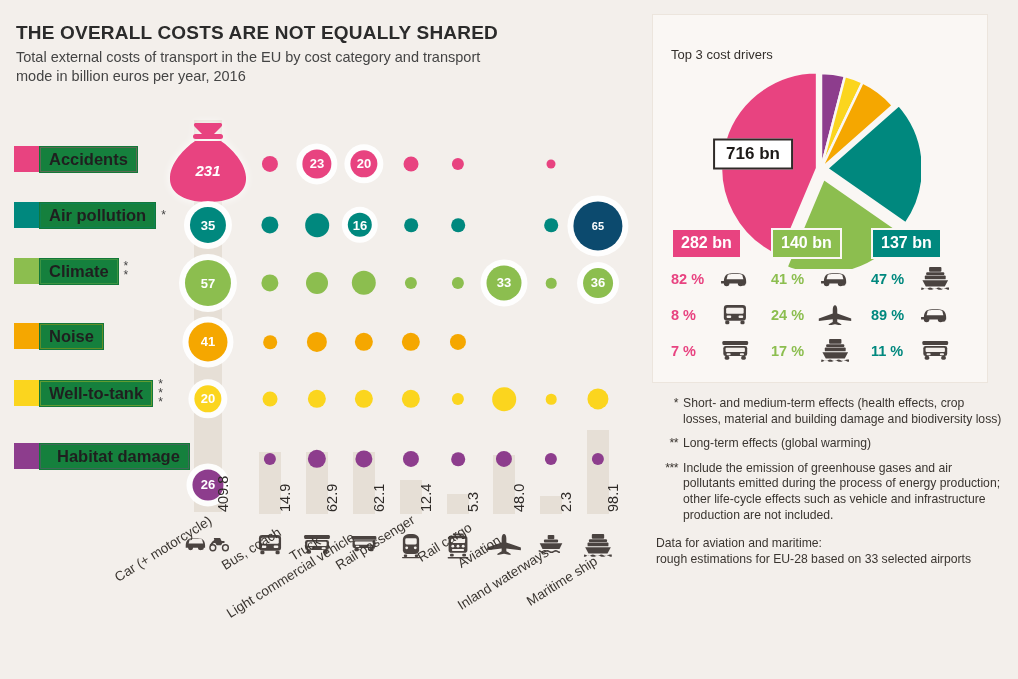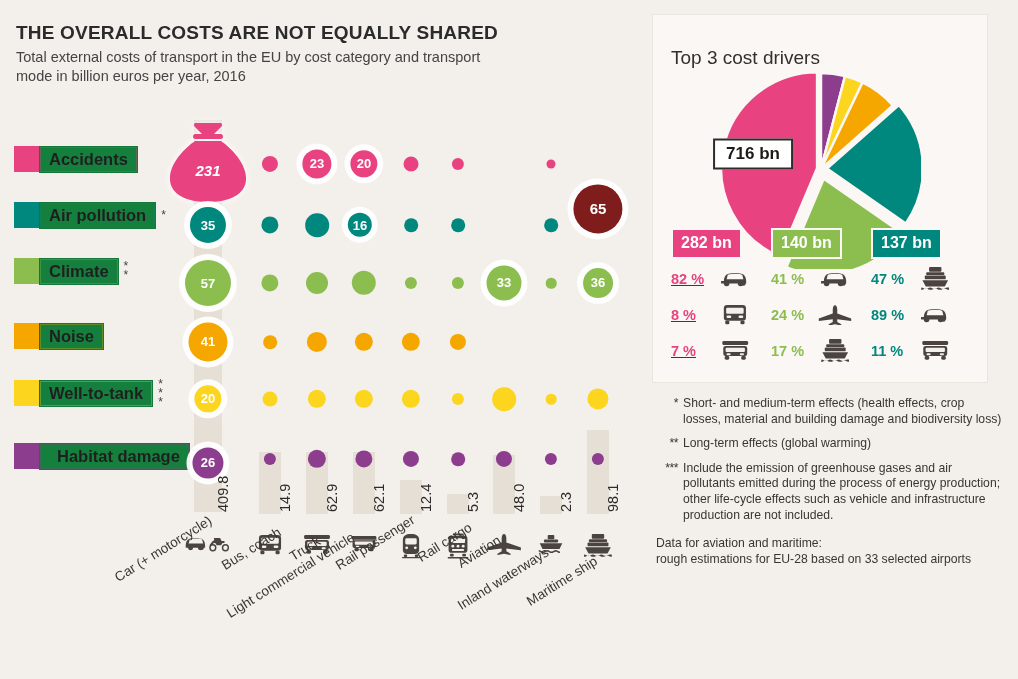--- a/index.html
+++ b/index.html
@@ -61,21 +61,21 @@
   .modelabel{
     position:absolute;font-size:13.5px;color:#3a3530;white-space:nowrap;
     transform-origin:left top;transform:rotate(-32deg);
   }
 
   
   .card{
     position:absolute;left:652px;top:14px;width:334px;height:367px;
     background:#faf7f4;border:1px solid #ece5dd;
   }
-  .card-title{position:absolute;left:18px;top:32px;font-size:19px;color:#34302c;}
+  .card-title{position:absolute;left:18px;top:32px;font-size:13px;color:#34302c;}
   .pie-wrap{position:absolute;left:68px;top:54px;width:200px;height:200px;}
   .center-badge{
     position:absolute;left:100px;top:139px;transform:translate(-50%,-50%);
     background:#ffffff;border:2px solid #2f2b28;
     font-size:17px;font-weight:bold;color:#1d1a18;
     padding:3px 11px 4px;white-space:nowrap;z-index:5;
   }
   .driver-col{position:absolute;top:213px;width:100px;}
   .driver-badge{
     color:#fff;font-size:16px;font-weight:bold;
@@ -165,21 +165,21 @@
       <div class="bubble" style="left: 411px; top: 164px; width: 14.9419px; height: 14.9419px; background: rgb(232, 67, 128); font-size: 13px;"></div>
       <div class="bubble" style="left: 458px; top: 164px; width: 12.2px; height: 12.2px; background: rgb(232, 67, 128); font-size: 13px;"></div>
       <div class="bubble" style="left: 551px; top: 164px; width: 9px; height: 9px; background: rgb(232, 67, 128); font-size: 13px;"></div>
       <div class="bubble haloed" style="left: 208px; top: 225px; width: 36.0881px; height: 36.0881px; background: rgb(0, 136, 126); font-size: 13px;">35</div>
       <div class="bubble" style="left: 270px; top: 225px; width: 17.2534px; height: 17.2534px; background: rgb(0, 136, 126); font-size: 13px;"></div>
       <div class="bubble" style="left: 317px; top: 225px; width: 23.6252px; height: 23.6252px; background: rgb(0, 136, 126); font-size: 13px;"></div>
       <div class="bubble haloed" style="left: 360px; top: 225px; width: 24.4px; height: 24.4px; background: rgb(0, 136, 126); font-size: 13px;">16</div>
       <div class="bubble" style="left: 411px; top: 225px; width: 13.64px; height: 13.64px; background: rgb(0, 136, 126); font-size: 13px;"></div>
       <div class="bubble" style="left: 458px; top: 225px; width: 13.64px; height: 13.64px; background: rgb(0, 136, 126); font-size: 13px;"></div>
       <div class="bubble" style="left: 551px; top: 225px; width: 13.64px; height: 13.64px; background: rgb(0, 136, 126); font-size: 13px;"></div>
-      <div class="bubble haloed" style="left: 598px; top: 209px; width: 49.1798px; height: 49.1798px; background: #7f1d1d; font-size: 15px;">65</div>
+      <div class="bubble haloed" style="left: 598px; top: 226px; width: 49.1798px; height: 49.1798px; background: #0c4a6e; font-size: 11px;">65</div>
       <div class="bubble haloed" style="left: 208px; top: 283px; width: 46.054px; height: 46.054px; background: rgb(140, 190, 79); font-size: 13px;">57</div>
       <div class="bubble" style="left: 270px; top: 283px; width: 17.2534px; height: 17.2534px; background: rgb(140, 190, 79); font-size: 13px;"></div>
       <div class="bubble" style="left: 317px; top: 283px; width: 21.9939px; height: 21.9939px; background: rgb(140, 190, 79); font-size: 13px;"></div>
       <div class="bubble" style="left: 364px; top: 283px; width: 24.4px; height: 24.4px; background: rgb(140, 190, 79); font-size: 13px;"></div>
       <div class="bubble" style="left: 411px; top: 283px; width: 12.2px; height: 12.2px; background: rgb(140, 190, 79); font-size: 13px;"></div>
       <div class="bubble" style="left: 458px; top: 283px; width: 12.2px; height: 12.2px; background: rgb(140, 190, 79); font-size: 13px;"></div>
       <div class="bubble haloed" style="left: 504px; top: 283px; width: 35.0418px; height: 35.0418px; background: rgb(140, 190, 79); font-size: 13px;">33</div>
       <div class="bubble" style="left: 551px; top: 283px; width: 10.5655px; height: 10.5655px; background: rgb(140, 190, 79); font-size: 13px;"></div>
       <div class="bubble haloed" style="left: 598px; top: 283px; width: 29.8838px; height: 29.8838px; background: rgb(140, 190, 79); font-size: 13px;">36</div>
       <div class="bubble haloed" style="left: 208px; top: 342px; width: 39.0591px; height: 39.0591px; background: rgb(245, 167, 0); font-size: 13px;">41</div>
@@ -190,21 +190,21 @@
       <div class="bubble" style="left: 458px; top: 342px; width: 16.1391px; height: 16.1391px; background: rgb(245, 167, 0); font-size: 13px;"></div>
       <div class="bubble haloed" style="left: 208px; top: 399px; width: 27.28px; height: 27.28px; background: rgb(251, 213, 30); font-size: 13px;">20</div>
       <div class="bubble" style="left: 270px; top: 399px; width: 14.9419px; height: 14.9419px; background: rgb(251, 213, 30); font-size: 13px;"></div>
       <div class="bubble" style="left: 317px; top: 399px; width: 18.3px; height: 18.3px; background: rgb(251, 213, 30); font-size: 13px;"></div>
       <div class="bubble" style="left: 364px; top: 399px; width: 18.3px; height: 18.3px; background: rgb(251, 213, 30); font-size: 13px;"></div>
       <div class="bubble" style="left: 411px; top: 399px; width: 18.3px; height: 18.3px; background: rgb(251, 213, 30); font-size: 13px;"></div>
       <div class="bubble" style="left: 458px; top: 399px; width: 12.2px; height: 12.2px; background: rgb(251, 213, 30); font-size: 13px;"></div>
       <div class="bubble" style="left: 504px; top: 399px; width: 23.6252px; height: 23.6252px; background: rgb(251, 213, 30); font-size: 13px;"></div>
       <div class="bubble" style="left: 551px; top: 399px; width: 10.5655px; height: 10.5655px; background: rgb(251, 213, 30); font-size: 13px;"></div>
       <div class="bubble" style="left: 598px; top: 399px; width: 21.131px; height: 21.131px; background: rgb(251, 213, 30); font-size: 13px;"></div>
-      <div class="bubble haloed" style="left: 208px; top: 463px; width: 31.104px; height: 31.104px; background: rgb(141, 61, 141); font-size: 13px;">26</div>
+      <div class="bubble haloed" style="left: 208px; top: 485px; width: 31.104px; height: 31.104px; background: rgb(141, 61, 141); font-size: 13px;">26</div>
       <div class="bubble" style="left: 270px; top: 459px; width: 12.2px; height: 12.2px; background: rgb(141, 61, 141); font-size: 13px;"></div>
       <div class="bubble" style="left: 317px; top: 459px; width: 18.3px; height: 18.3px; background: rgb(141, 61, 141); font-size: 13px;"></div>
       <div class="bubble" style="left: 364px; top: 459px; width: 17.2534px; height: 17.2534px; background: rgb(141, 61, 141); font-size: 13px;"></div>
       <div class="bubble" style="left: 411px; top: 459px; width: 16.1391px; height: 16.1391px; background: rgb(141, 61, 141); font-size: 13px;"></div>
       <div class="bubble" style="left: 458px; top: 459px; width: 13.64px; height: 13.64px; background: rgb(141, 61, 141); font-size: 13px;"></div>
       <div class="bubble" style="left: 504px; top: 459px; width: 16.1391px; height: 16.1391px; background: rgb(141, 61, 141); font-size: 13px;"></div>
       <div class="bubble" style="left: 551px; top: 459px; width: 12.2px; height: 12.2px; background: rgb(141, 61, 141); font-size: 13px;"></div>
       <div class="bubble" style="left: 598px; top: 459px; width: 12.2px; height: 12.2px; background: rgb(141, 61, 141); font-size: 13px;"></div>
       <div class="total" style="left: 215px; top: 512px;">409.8</div>
       <div class="total" style="left: 277px; top: 512px;">14.9</div>
@@ -334,21 +334,21 @@
           <path fill="#8cbe4f" stroke="#faf7f4" stroke-width="2.5" d="M102.78337234581701 109.60483411540986 L181.58526506952416 164.4342213376044 A96 96 0 0 1 65.50728956328933 198.07230639980455 Z">
             <title>Climate 140</title>
           </path>
           <path fill="#e84380" stroke="#faf7f4" stroke-width="2.5" d="M96.07924887846309 99.20771807860642 L58.8031660959354 187.6751903630011 A96 96 0 0 1 96.07924887846308 3.207718078606419 Z">
             <title>Accidents 282</title>
           </path>
         </svg>
       </div>
     <div class="center-badge">716 bn</div>
     <div id="drivers">
-        <div class="driver-col" style="left: 18px; text-decoration: underline;"><div class="driver-badge" style="background: rgb(232, 67, 128);">282 bn</div><div class="driver-row">
+        <div class="driver-col" style="left: 18px;"><div class="driver-badge" style="background: rgb(232, 67, 128);">282 bn</div><div class="driver-row">
             <span class="driver-pct" style="color: rgb(232, 67, 128);">82 %</span>
             <span class="driver-ic">
               <svg width="30" height="18.6" viewBox="0 0 64 40">
                 <path fill="#4a4340" d="M8 26c0-6 3-12 6-14 3-2 9-3 18-3s15 1 18 3c3 2 6 8 6 14v5h-6a6 6 0 0 1-12 0H20a6 6 0 0 1-12 0H2v-5zM16 14l-2 8h36l-2-8c-1-2-4-3-16-3s-15 1-16 3z"></path>
                 <circle fill="#4a4340" cx="14" cy="31" r="5"></circle>
                 <circle fill="#4a4340" cx="50" cy="31" r="5"></circle>
               </svg>
             </span>
           </div><div class="driver-row">
             <span class="driver-pct" style="color: rgb(232, 67, 128);">8 %</span>

